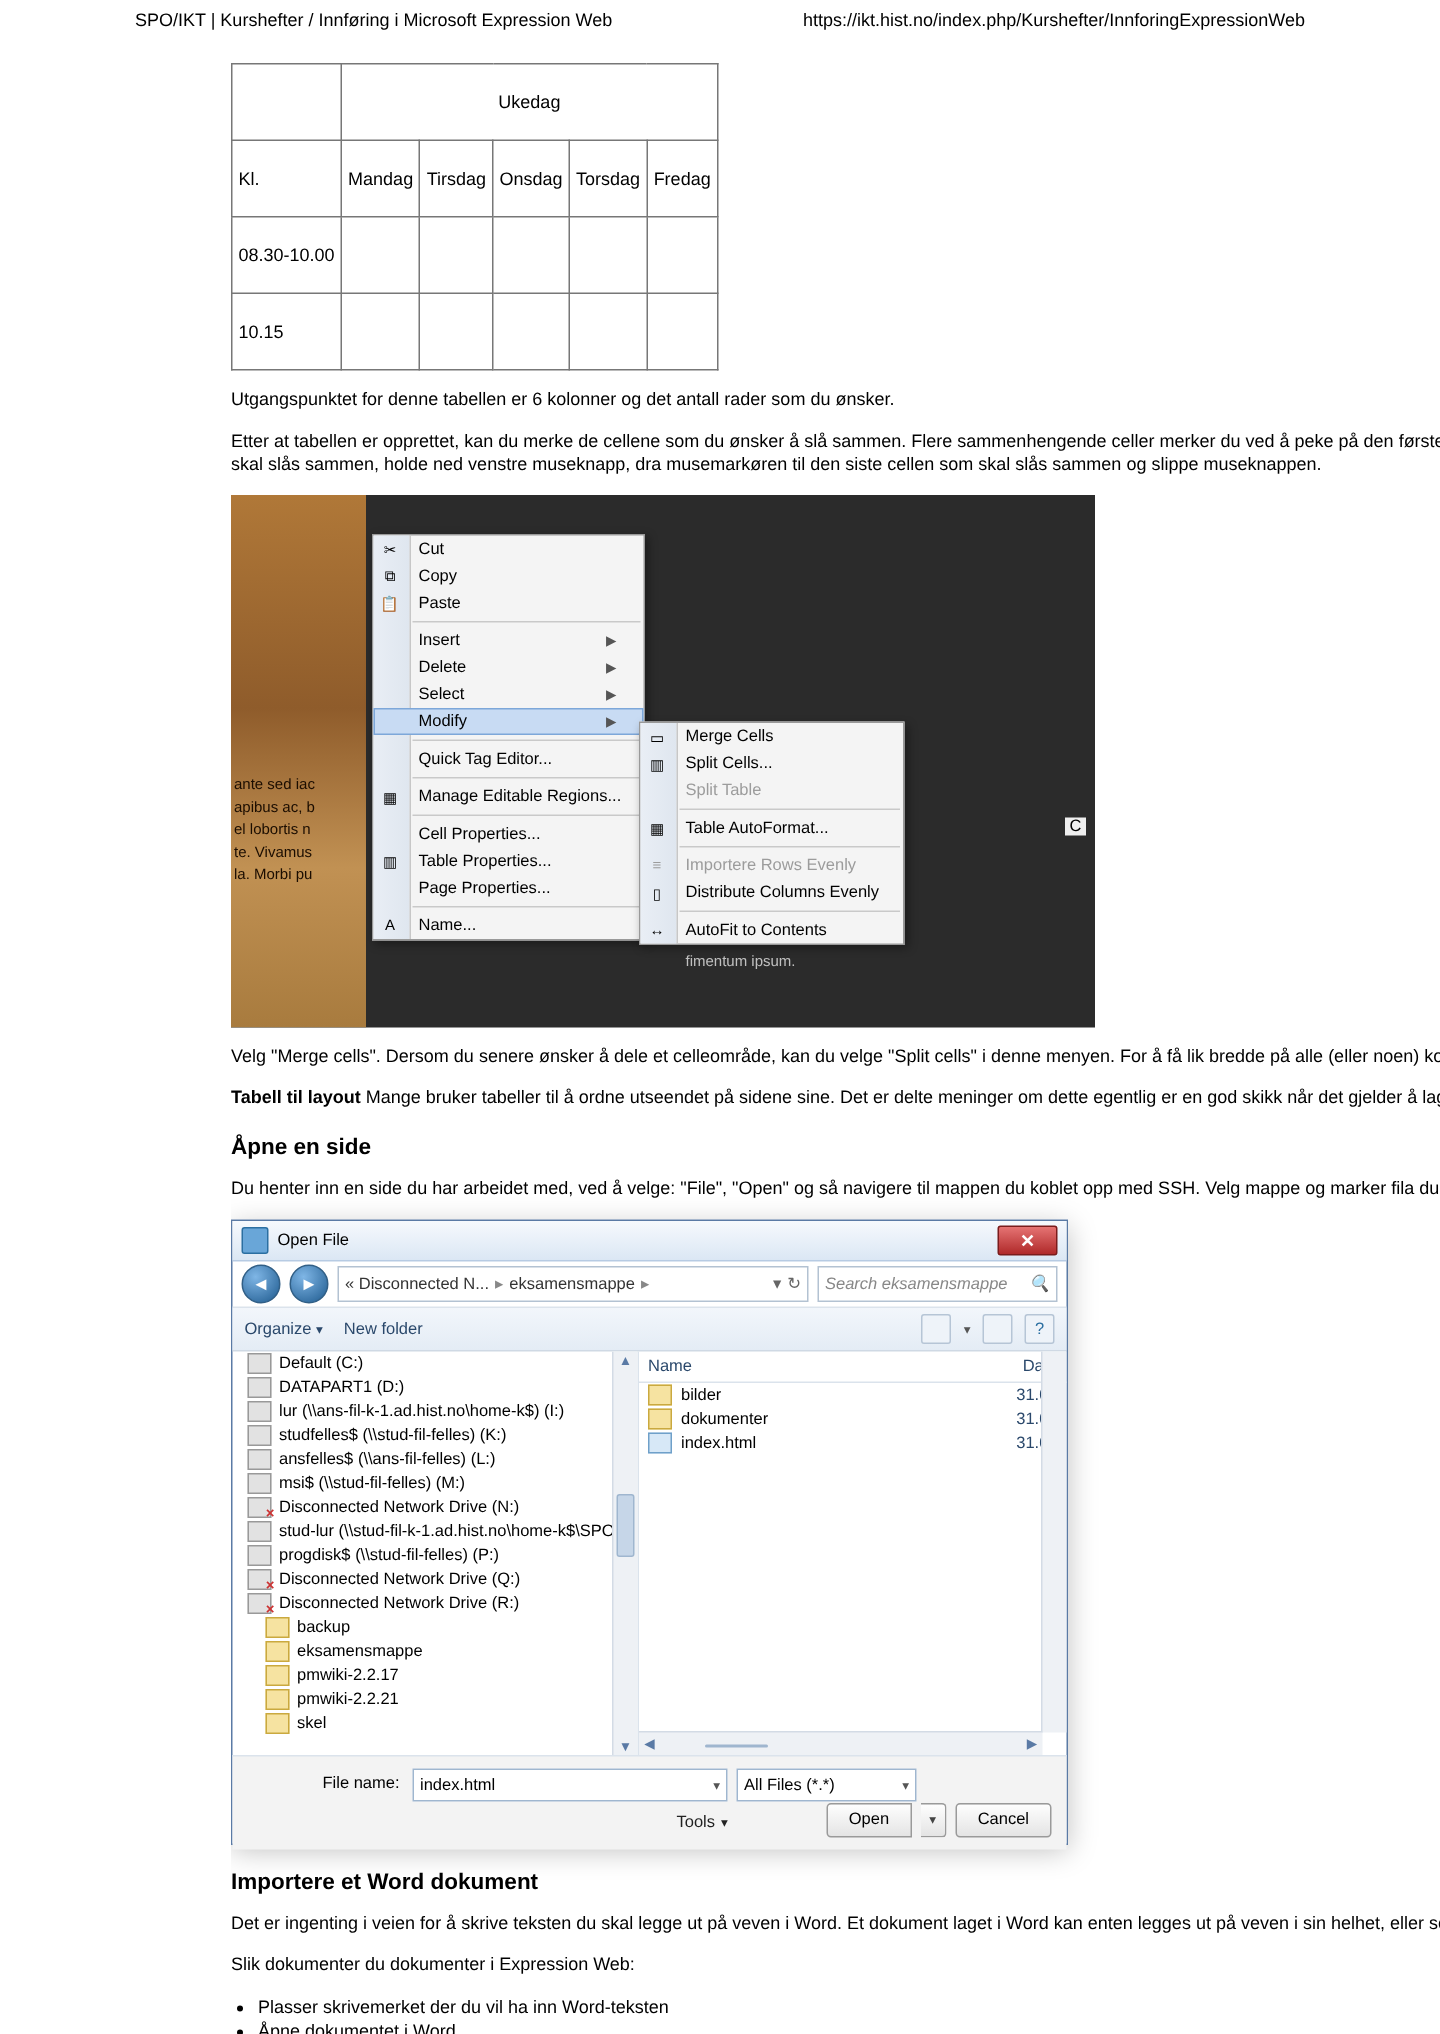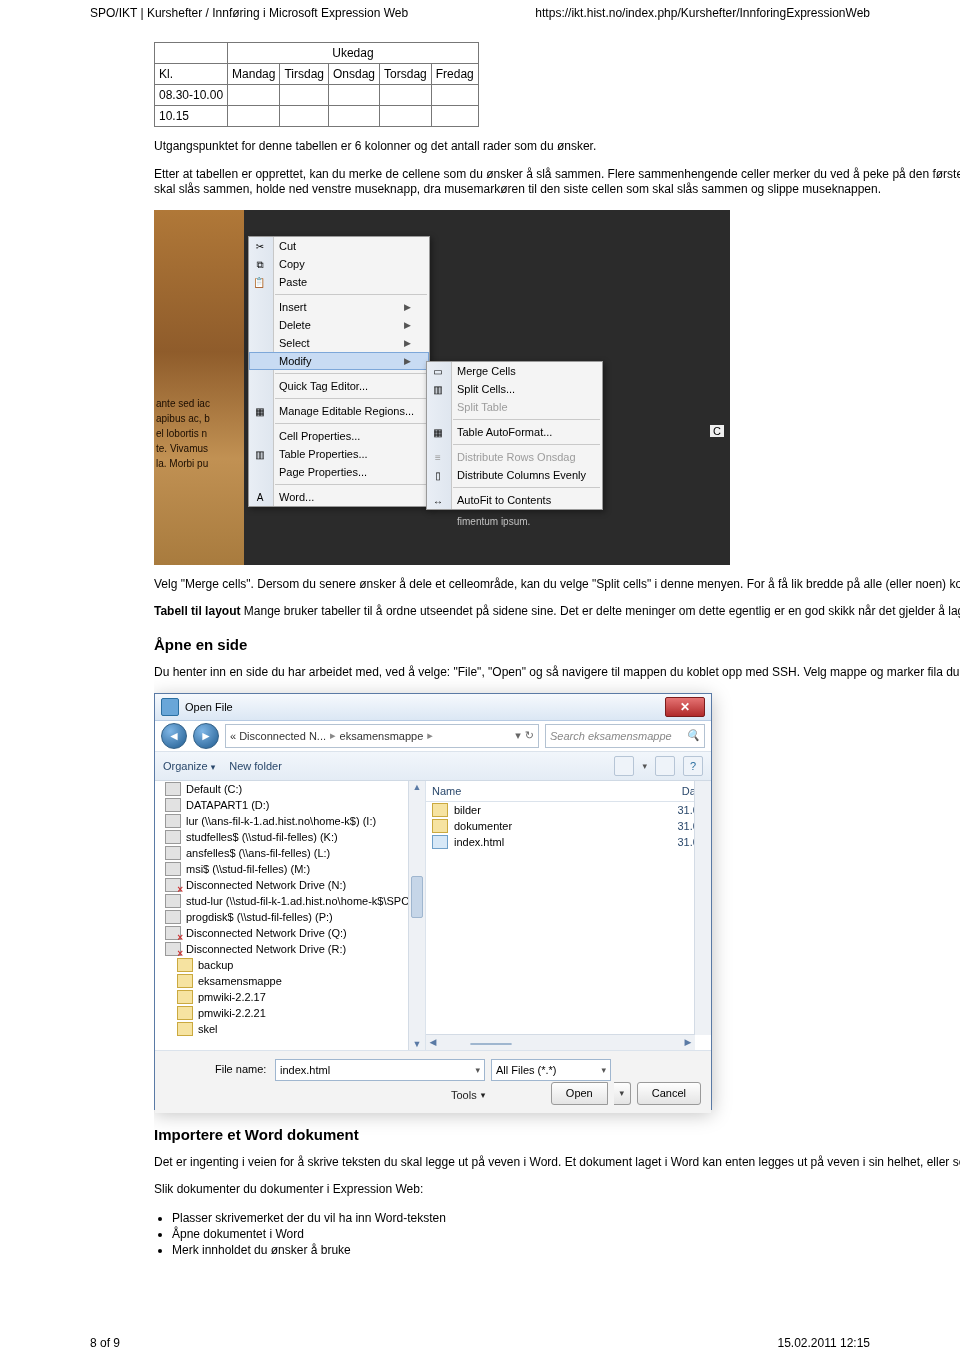--- a/index.html
+++ b/index.html
@@ -29,21 +29,21 @@
     overflow: hidden;
   }
   
   .tbl {
     border-collapse: collapse;
     margin-top: 18px;
     font-size: 12px;
   }
   .tbl td, .tbl th {
     border: 1px solid #777;
-    padding: 3px 4px;
+    padding: 18px 4px;
     font-weight: normal;
     text-align: left;
     white-space: nowrap;
   }
   .tbl .center { text-align: center; }
   .paragraph {
     margin: 12px 0;
     font-size: 12px;
     line-height: 1.3;
     white-space: normal;
@@ -491,34 +491,34 @@
               <span class="ic">▥</span>
               <span>Table Properties...</span>
             </div>
             <div class="mi">
               <span class="ic"></span>
               <span>Page Properties...</span>
             </div>
             <div class="sep"></div>
             <div class="mi">
               <span class="ic">A</span>
-              <span>Word...</span>
+              <span>Name...</span>
             </div>
           </div>
       </div>
       <div class="ctx-sub">
         <div class="icon-strip"></div>
         <div id="ctx-sub-items">
             <div class="mi"><span class="ic">▭</span><span>Merge Cells</span></div>
             <div class="mi"><span class="ic">▥</span><span>Split Cells...</span></div>
             <div class="mi disabled"><span class="ic"></span><span>Split Table</span></div>
             <div class="sep"></div>
             <div class="mi"><span class="ic">▦</span><span>Table AutoFormat...</span></div>
             <div class="sep"></div>
-            <div class="mi disabled"><span class="ic">≡</span><span>Distribute Rows Onsdag</span></div>
+            <div class="mi disabled"><span class="ic">≡</span><span>Importere Rows Evenly</span></div>
             <div class="mi"><span class="ic">▯</span><span>Distribute Columns Evenly</span></div>
             <div class="sep"></div>
             <div class="mi"><span class="ic">↔</span><span>AutoFit to Contents</span></div>
           </div>
         <span class="below-text">fimentum ipsum.</span>
       </div>
     </div>
 
     <p class="paragraph" style="white-space:nowrap">Velg "Merge cells". Dersom du senere ønsker å dele et celleområde, kan du velge "Split cells" i denne menyen. For å få lik bredde på alle (eller noen) kolonner, kan du velge "Distribute x" (x angir velget mellom kolonner eller rader) etter at du har markert det du vil justere.</p>
     <p class="paragraph" style="white-space:nowrap">

